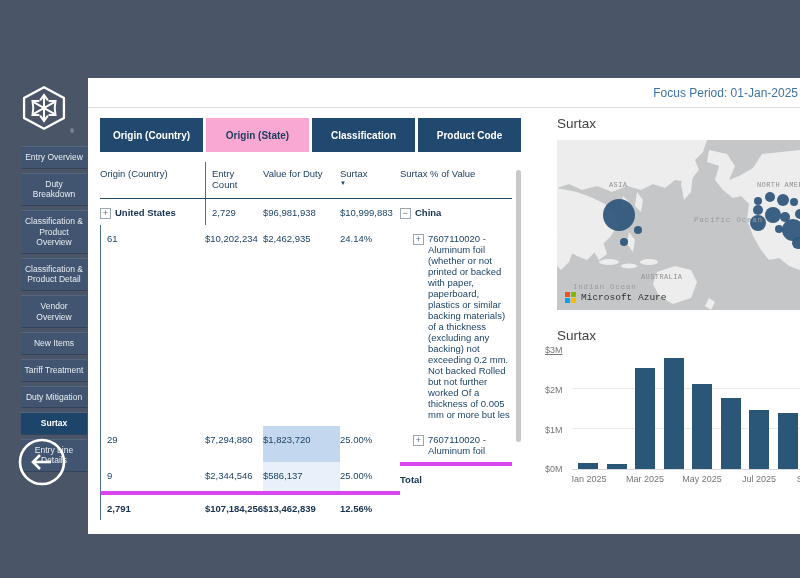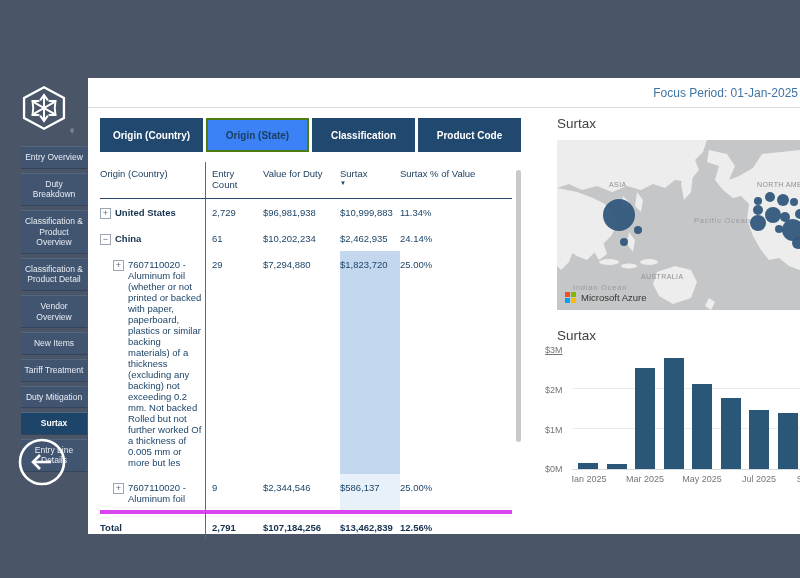--- a/index.html
+++ b/index.html
@@ -20,21 +20,21 @@
   .canvas { position:absolute; left:88px; top:78px; width:712px; height:456px; background:#ffffff; }
   .focus-row { position:absolute; left:0; top:0; width:712px; height:30px; border-bottom:1px solid #dcdfe2;
     display:flex; align-items:center; justify-content:flex-end; padding-right:2px; }
   .focus-row span { color:#3f74a3; font-size:12px; }
 
   
   .tabs { position:absolute; left:12px; top:40px; display:flex; gap:3px; }
   .tab { width:103px; height:34px; display:flex; align-items:center; justify-content:center;
     font-size:10px; font-weight:bold; cursor:pointer; }
   .tab.dark { background:#21496f; color:#ffffff; }
-  .tab.light { background:#3b82f6; color:#1d3d5c; border:2px solid #4d7c0f; }
+  .tab.light { background:#f9a8d4; color:#1d3d5c; border:2px solid #f9a8d4; }
 
   
   .tbl { position:absolute; left:12px; top:84px; width:412px; display:grid;
     grid-template-columns:105px 58px 77px 60px 112px; font-size:9.5px; color:#1c4468; }
   .th { padding:6px 2px 8px 0; border-bottom:1px solid #27496b; color:#1d3f61; }
   .td { padding:8px 2px 6px 0; }
   .c2d { border-left:1px solid #4a6e8e; padding-left:6px; }
   .lblcell { display:flex; align-items:flex-start; gap:4px; }
   .lblcell .txt { flex:1; }
   .bold { font-weight:bold; color:#16324f; }
@@ -42,21 +42,21 @@
     line-height:9px; text-align:center; margin-top:1px; cursor:pointer; background:#fff; }
   .sub .exp { margin-left:13px; }
   .hl1 { background:#c3d8ee; }
   .hl2 { background:#e8f1fa; }
   .totrow { font-weight:bold; color:#16324f; border-top:4px solid #d946ef; }
   .sort { display:block; font-size:6px; color:#1d3f61; margin-top:1px; }
   .scrollthumb { position:absolute; left:428px; top:92px; width:5px; height:272px; background:#c7c9cb; border-radius:3px; cursor:pointer; }
 
   
   .vis-title { position:absolute; font-size:13.5px; color:#424242; }
-  .map-box { position:absolute; left:469px; top:62px; width:243px; height:170px; background:#c5c6c7; overflow:hidden; }
+  .map-box { position:absolute; left:469px; top:62px; width:243px; height:170px; background:#c5c6c7; overflow:hidden;font-family:Liberation Mono, monospace; }
   .map-label { position:absolute; color:#8f9093; font-size:7px; letter-spacing:.4px; white-space:nowrap; }
   .map-label.ocean { font-size:7.5px; letter-spacing:.8px; color:#9a9b9e; }
   .azure { position:absolute; left:8px; bottom:7px; display:flex; align-items:center; gap:5px; }
   .mslogo { width:11px; height:11px; display:grid; grid-template-columns:5px 5px; grid-template-rows:5px 5px; gap:1px; }
   .mslogo i:nth-child(1){background:#f25022;} .mslogo i:nth-child(2){background:#7fba00;}
   .mslogo i:nth-child(3){background:#00a4ef;} .mslogo i:nth-child(4){background:#ffb900;}
   .azure span { font-size:9.5px; color:#333; }
 
   
   .plot { position:absolute; left:484px; top:272px; width:228px; height:120px; border-bottom:1px solid #d9d9d9; overflow:hidden; }
@@ -135,21 +135,20 @@
       </div>
       <div class="th">Surtax % of Value</div>
 
       <div class="td lblcell">
         <span class="exp">+</span>
         <span class="txt bold">United States</span>
       </div>
       <div class="td c2d">2,729</div>
       <div class="td">$96,981,938</div>
       <div class="td">$10,999,883</div>
-      <div class="td">11.34%</div>
 
       <div class="td lblcell">
         <span class="exp">−</span>
         <span class="txt bold">China</span>
       </div>
       <div class="td c2d">61</div>
       <div class="td">$10,202,234</div>
       <div class="td">$2,462,935</div>
       <div class="td">24.14%</div>
 

